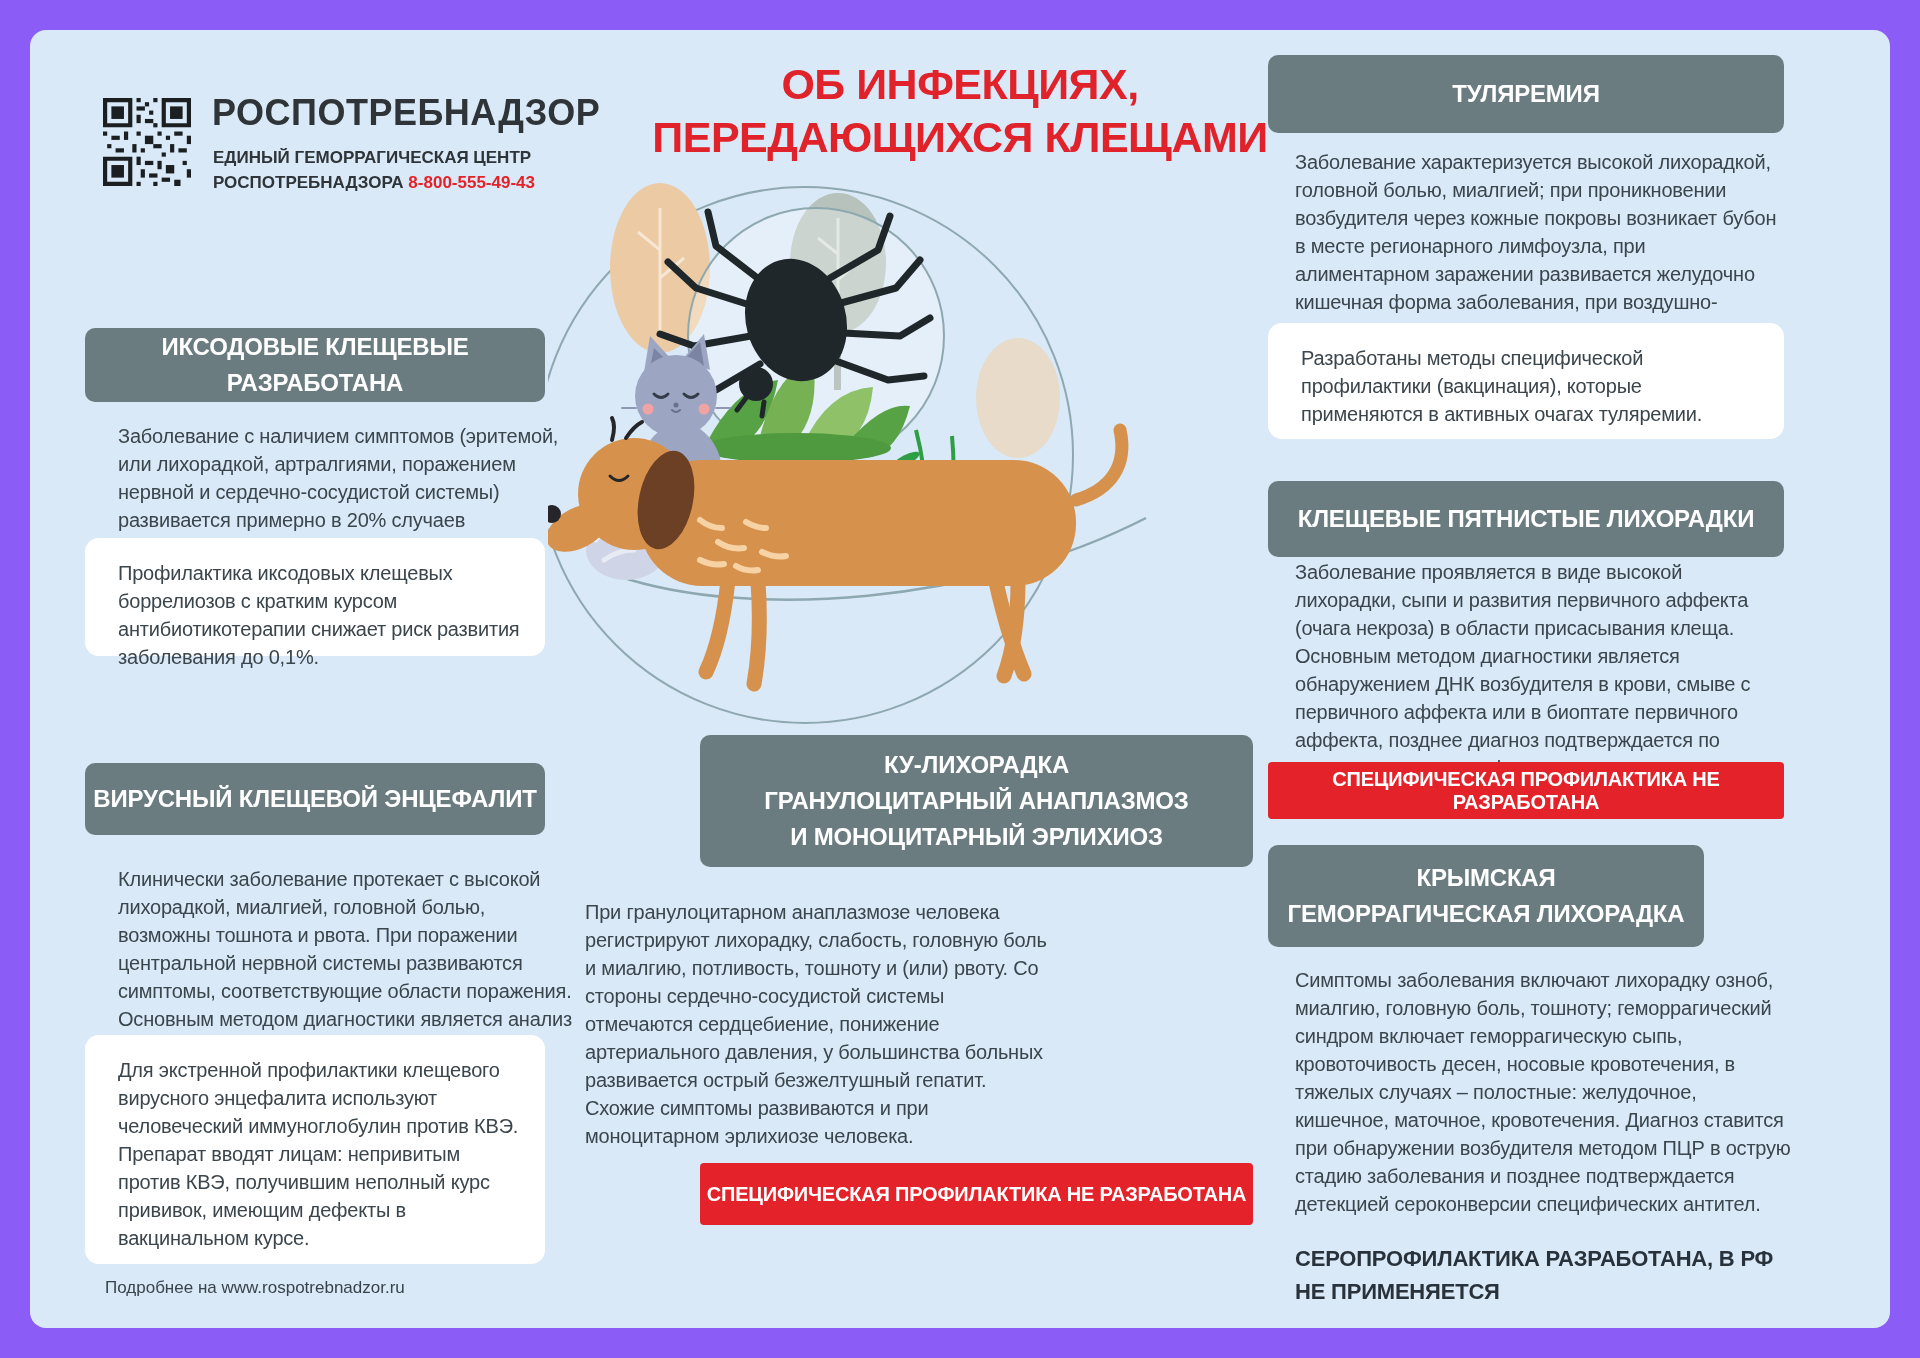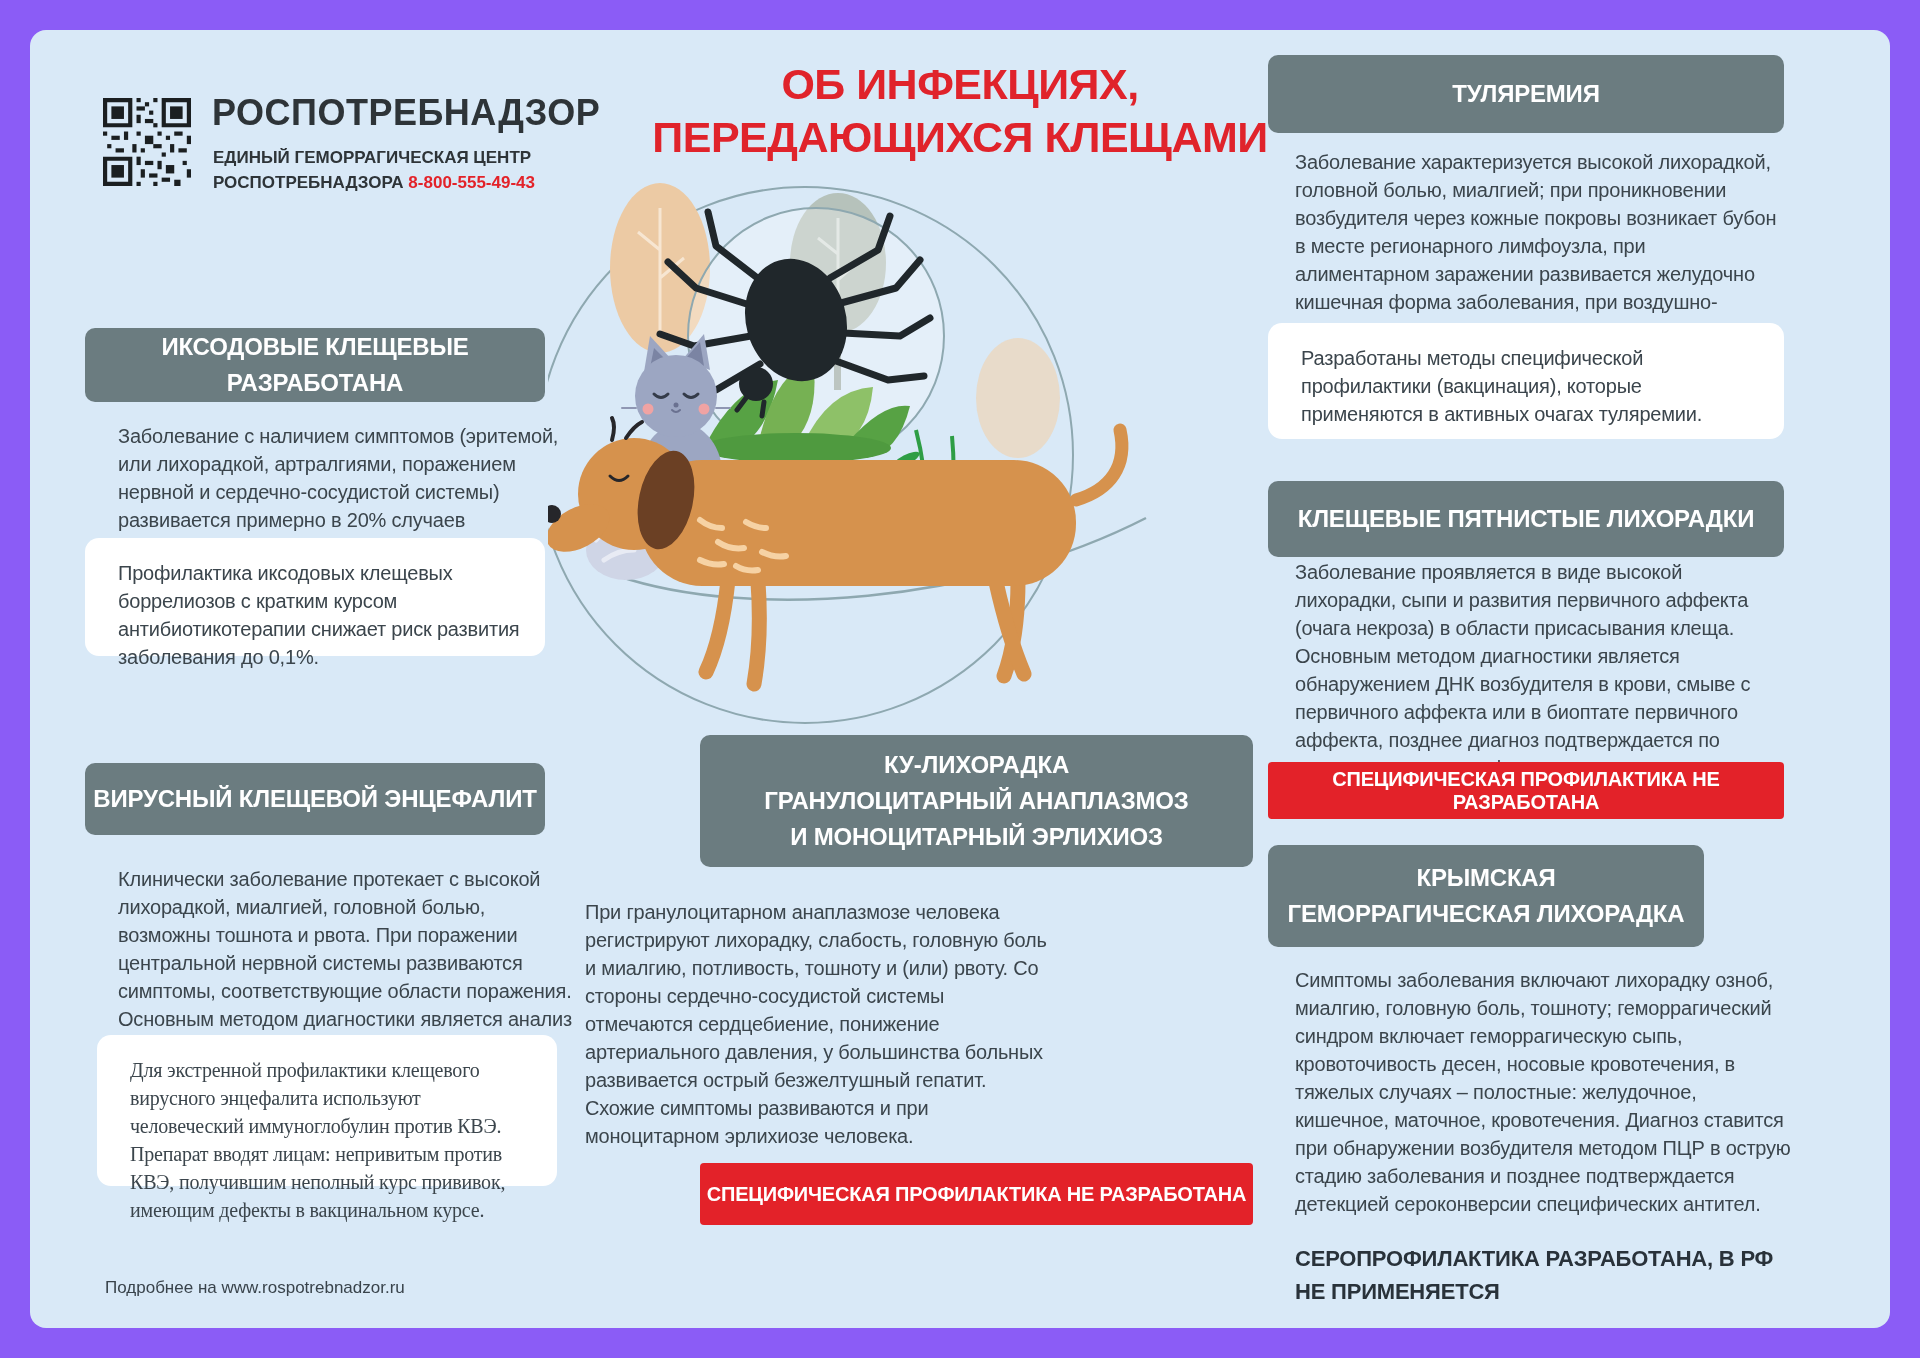--- a/index.html
+++ b/index.html
@@ -208,21 +208,21 @@
     </div>
     <div class="body-text" style="left:88px;top:392px;width:452px;">Заболевание с наличием симптомов (эритемой, или лихорадкой, артралгиями, поражением нервной и сердечно-сосудистой системы) развивается примерно в 20% случаев присасывания инфицированных клещей.</div>
     <div class="note" style="left:55px;top:508px;width:460px;height:118px;">
       <div>Профилактика иксодовых клещевых боррелиозов с кратким курсом антибиотикотерапии снижает риск развития заболевания до 0,1%.</div>
     </div>
 
     <div class="hdr" style="left:55px;top:733px;width:460px;height:72px;">
       <div>ВИРУСНЫЙ КЛЕЩЕВОЙ ЭНЦЕФАЛИТ</div>
     </div>
     <div class="body-text" style="left:88px;top:835px;width:455px;">Клинически заболевание протекает с высокой лихорадкой, миалгией, головной болью, возможны тошнота и рвота. При поражении центральной нервной системы развиваются симптомы, соответствующие области поражения. Основным методом диагностики является анализ сероконверсии специфических антител.</div>
-    <div class="note" style="left:67px;top:1005px;width:460px;height:151px;font-family:Liberation Serif, serif;">
+    <div class="note" style="left:55px;top:1005px;width:460px;height:229px;">
       <div>Для экстренной профилактики клещевого вирусного энцефалита используют человеческий иммуноглобулин против КВЭ. Препарат вводят лицам: непривитым против КВЭ, получившим неполный курс прививок, имеющим дефекты в вакцинальном курсе.</div>
     </div>
 
     <div class="footer-url">Подробнее на www.rospotrebnadzor.ru</div>
 
     <div class="hdr" style="left:670px;top:705px;width:553px;height:132px;">
       <div>КУ-ЛИХОРАДКА</div>
       <div>ГРАНУЛОЦИТАРНЫЙ АНАПЛАЗМОЗ</div>
       <div>И МОНОЦИТАРНЫЙ ЭРЛИХИОЗ</div>
     </div>

